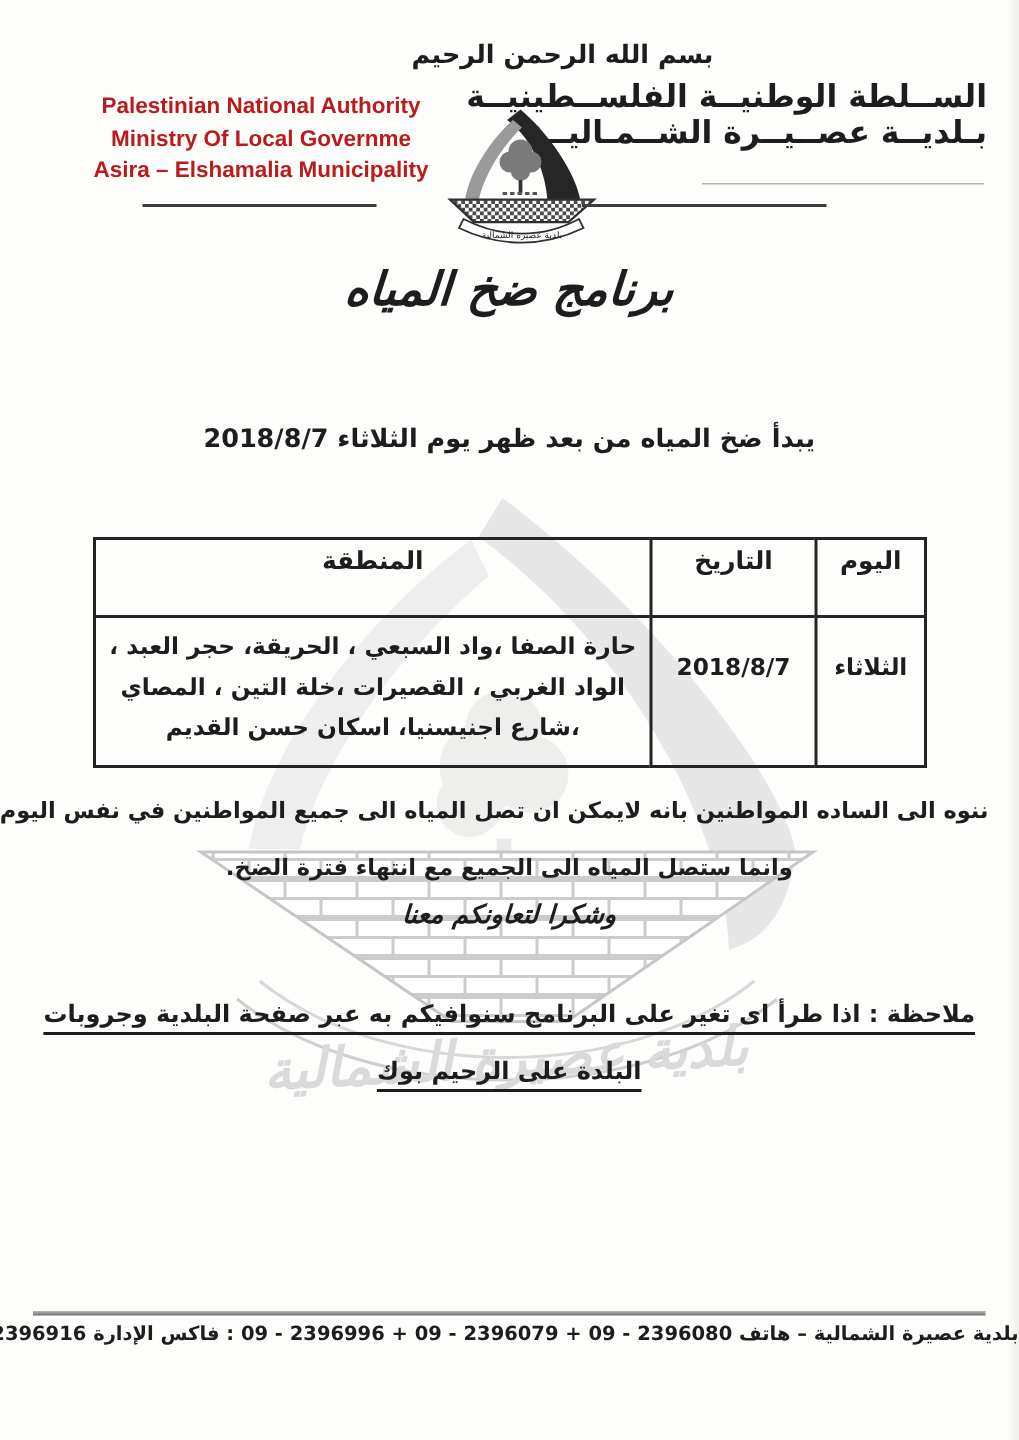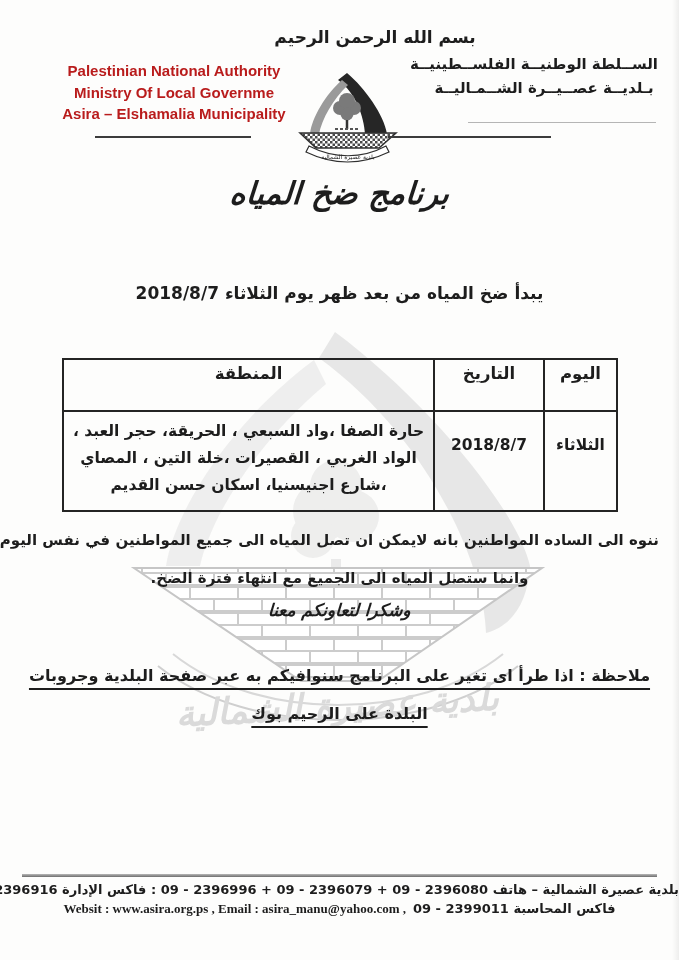--- a/index.html
+++ b/index.html
@@ -15,21 +15,21 @@
     pointer-events:none;
   }
   .abs { position:absolute; }
   .center { text-align:center; }
   .nowrap { white-space:nowrap; }
 
   .bismillah { left:70px; top:27px; width:610px; font-size:17px; font-weight:bold; }
 
   .hdr-en { left:48px; top:60px; width:252px; font-family:"Liberation Sans", sans-serif;
             font-weight:bold; font-size:15px; line-height:21.5px; color:#b91c1c; text-align:center; }
-  .hdr-ar { left:430px; top:53px; width:228px; font-weight:bold; font-size:15px;
+  .hdr-ar { left:430px; top:53px; width:228px; font-weight:bold; font-size:21px;
             line-height:23.5px; text-align:center; }
   .hdr-ar-rule { left:468px; top:122px; width:188px; height:1px; background:#b5b5b5; }
 
   .logo { left:290px; top:71px; }
 
   .rule-left  { left:95px;  top:136px; width:156px; height:2px; background:#3c3c3c; }
   .rule-right { left:388px; top:136px; width:163px; height:2px; background:#3c3c3c; }
 
   .doc-title { left:0; top:175px; width:100%; font-size:31px; font-weight:bold;
                font-style:italic; transform:skewX(-4deg); }
@@ -162,19 +162,15 @@
 
     <div class="notice1 center nowrap" dir="rtl">ننوه الى الساده المواطنين بانه لايمكن ان تصل المياه الى جميع المواطنين في نفس اليوم،</div>
     <div class="notice2 center nowrap" dir="rtl">وانما ستصل المياه الى الجميع مع انتهاء فترة الضخ.</div>
     <div class="thanks center nowrap" dir="rtl">وشكرا لتعاونكم معنا</div>
 
     <div class="note-line note1 center nowrap" dir="rtl">ملاحظة : اذا طرأ اى تغير على البرنامج سنوافيكم به عبر صفحة البلدية  وجروبات</div>
     <div class="note-line note2 center nowrap" dir="rtl">البلدة على الرحيم بوك</div>
 
     <div class="footer-rule"></div>
     <div class="footer1 center nowrap" dir="rtl">بلدية عصيرة الشمالية – هاتف 2396080 - 09 + 2396079 - 09 + 2396996 - 09 : فاكس الإدارة 2396916 - 09</div>
-    <div class="footer2 nowrap">
-      <span dir="ltr">Websit : www.asira.org.ps , Email : asira_manu@yahoo.com ,</span>
-      <span dir="rtl" class="ar">فاكس المحاسبة 2399011 - 09</span>
-    </div>
 
   </div>
 </div>
 
 </body></html>

